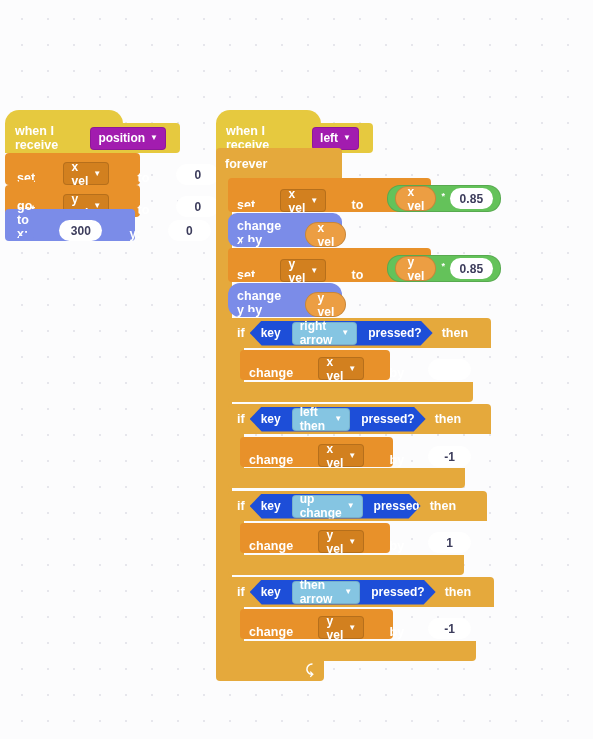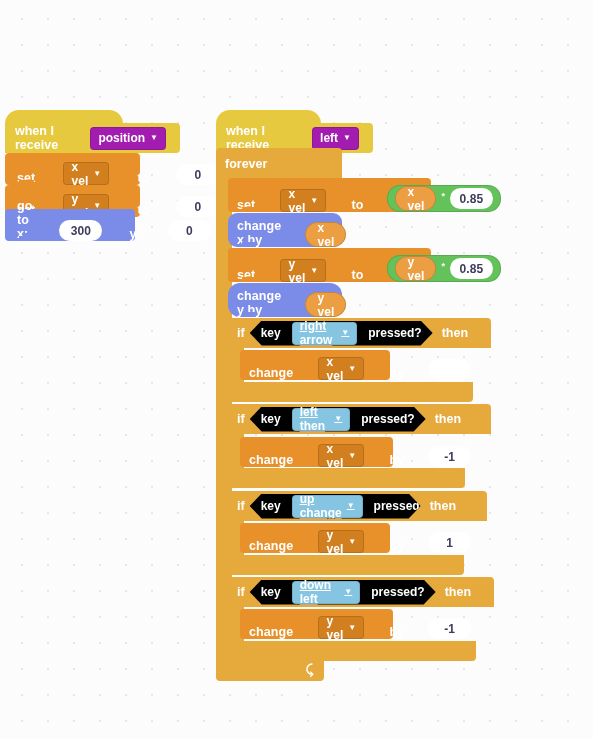--- a/index.html
+++ b/index.html
@@ -27,21 +27,21 @@
   .stack .lbl{margin:0 3px;}
 
   
   .c-event{background:#e6c93f;}
   .c-event-d{background:#a21caf;}
   .c-motion{background:#7b8ce8;}
   .c-var{background:#e8912a;}
   .c-var-d{background:#d2801f;}
   .c-var-lt{background:#ec9e43;}
   .c-ctrl{background:#e5a93c;}
-  .c-sens{background:#000000;}
+  .c-sens{background:#1d4ed8;}
   .c-op{background:#64c25a;}
 
   
   .hat{position:absolute;}
   .hat .cap{height:14px;border-radius:14px 14px 0 0;position:absolute;top:0;left:0;}
   .hat .body{position:absolute;top:13px;left:0;height:30px;border-radius:0 4px 4px 0;
              display:flex;align-items:center;padding:0 10px;color:#fff;
              font-size:12.5px;font-weight:bold;}
 
   
@@ -58,21 +58,21 @@
   
   .pill{border-radius:13px;height:23px;display:inline-flex;align-items:center;
         justify-content:center;padding:0 11px;margin:0 3px;color:#fff;
         font-size:12px;font-weight:bold;border:1px solid rgba(0,0,0,.15);}
 
   
   .hex{height:25px;display:inline-flex;align-items:center;padding:0 4px;margin:0 5px;
        color:#fff;font-size:12px;font-weight:bold;
        clip-path:polygon(12px 0, calc(100% - 12px) 0, 100% 50%, calc(100% - 12px) 100%, 12px 100%, 0 50%);}
   .hex .txt{padding:0 7px;}
-  .hex .dd{background:#85c5e2;border-color:rgba(0,0,0,.10);text-decoration:underline;}
+  .hex .dd{background:#85c5e2;border-color:rgba(0,0,0,.10);}
 
   
   .opblk{height:25px;display:inline-flex;align-items:center;border-radius:13px;
          padding:0 5px;margin:0 3px;border:1px solid rgba(0,0,0,.12);}
   .opblk .sym{color:#fff;font-size:9px;font-weight:bold;margin:0 3px 6px 3px;}
 
   
   .c-top{position:absolute;border-radius:4px 4px 0 0;display:flex;align-items:center;
          padding:0 9px;color:#fff;font-size:12.5px;font-weight:bold;}
   .c-arm{position:absolute;width:16px;}
@@ -258,21 +258,21 @@
     </span>
     <span class="lbl">by</span>
     <span class="oval">1</span>
   </div>
 
   <div class="c-top c-ctrl" style="left:228px;top:565px;width:248px;height:30px;">
     <span>if</span>
     <span class="hex c-sens" style="width:178px;">
       <span class="txt">key</span>
       <span class="dd">
-        <span>down left</span>
+        <span>then arrow</span>
         <span class="arr">▼</span>
       </span>
       <span class="txt">pressed?</span>
     </span>
     <span style="margin-left:4px;">then</span>
   </div>
   <div class="c-arm c-ctrl" style="left:228px;top:595px;height:34px;"></div>
   <div class="c-bot c-ctrl" style="left:228px;top:629px;width:248px;height:20px;"></div>
   <div class="blk c-var" style="left:240px;top:597px;width:153px;height:30px;border-radius:4px;padding:0 9px;">
     <span class="lbl">change</span>

